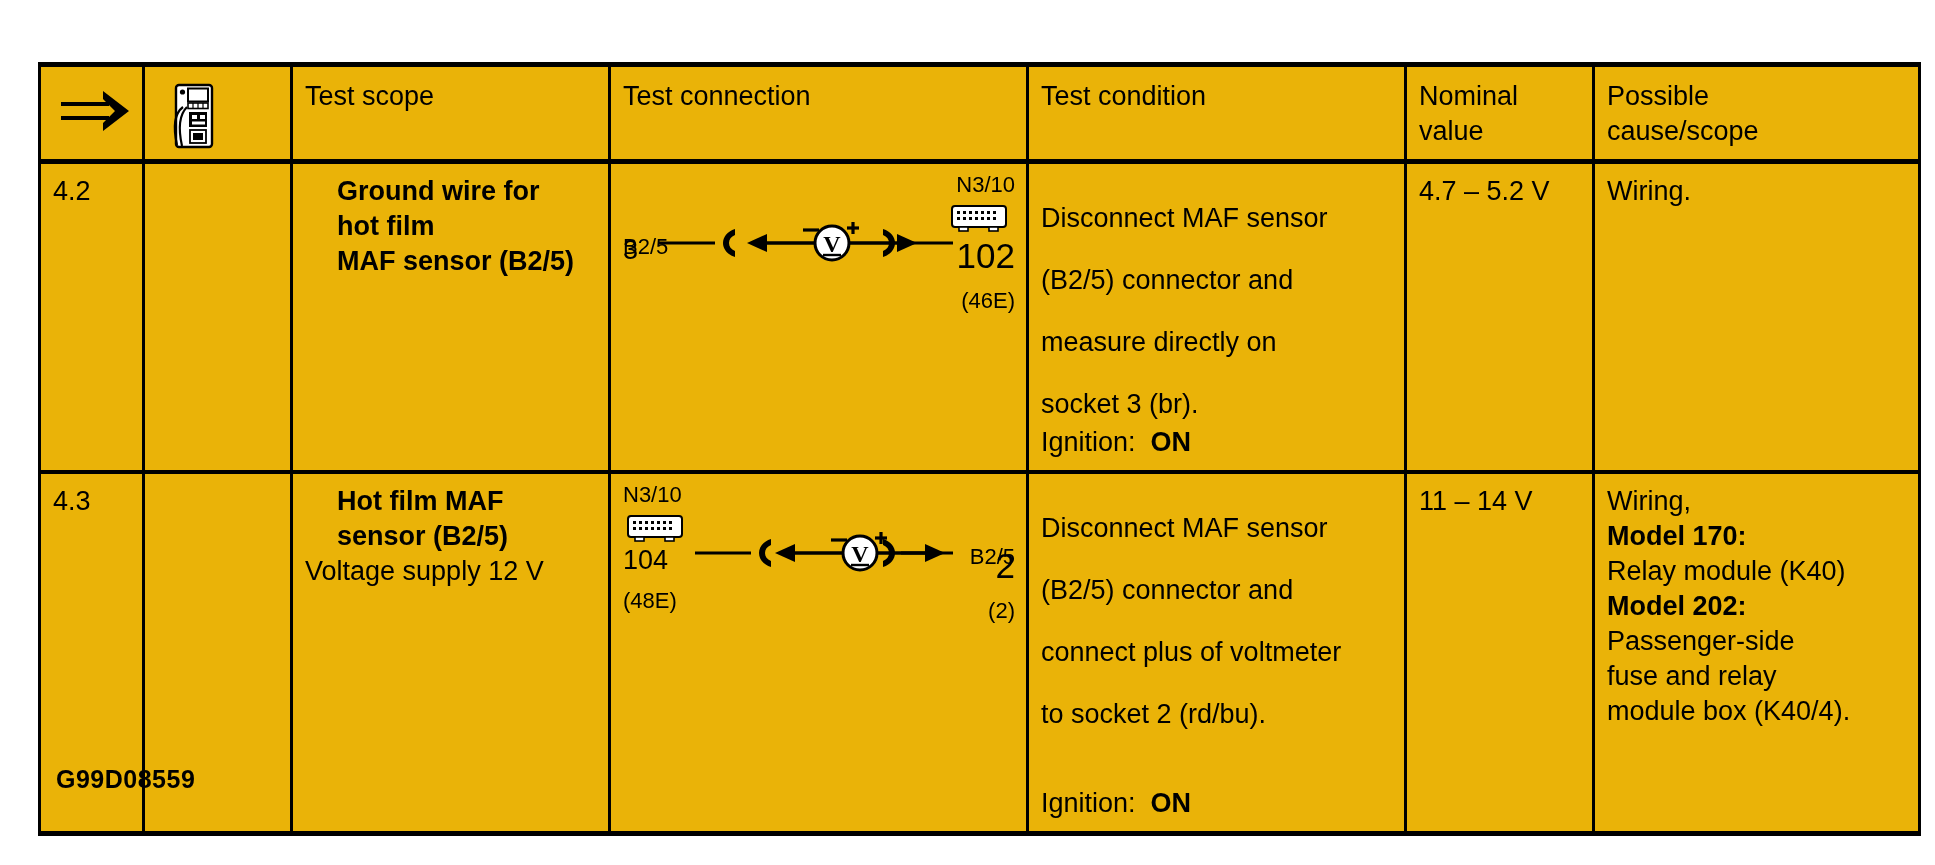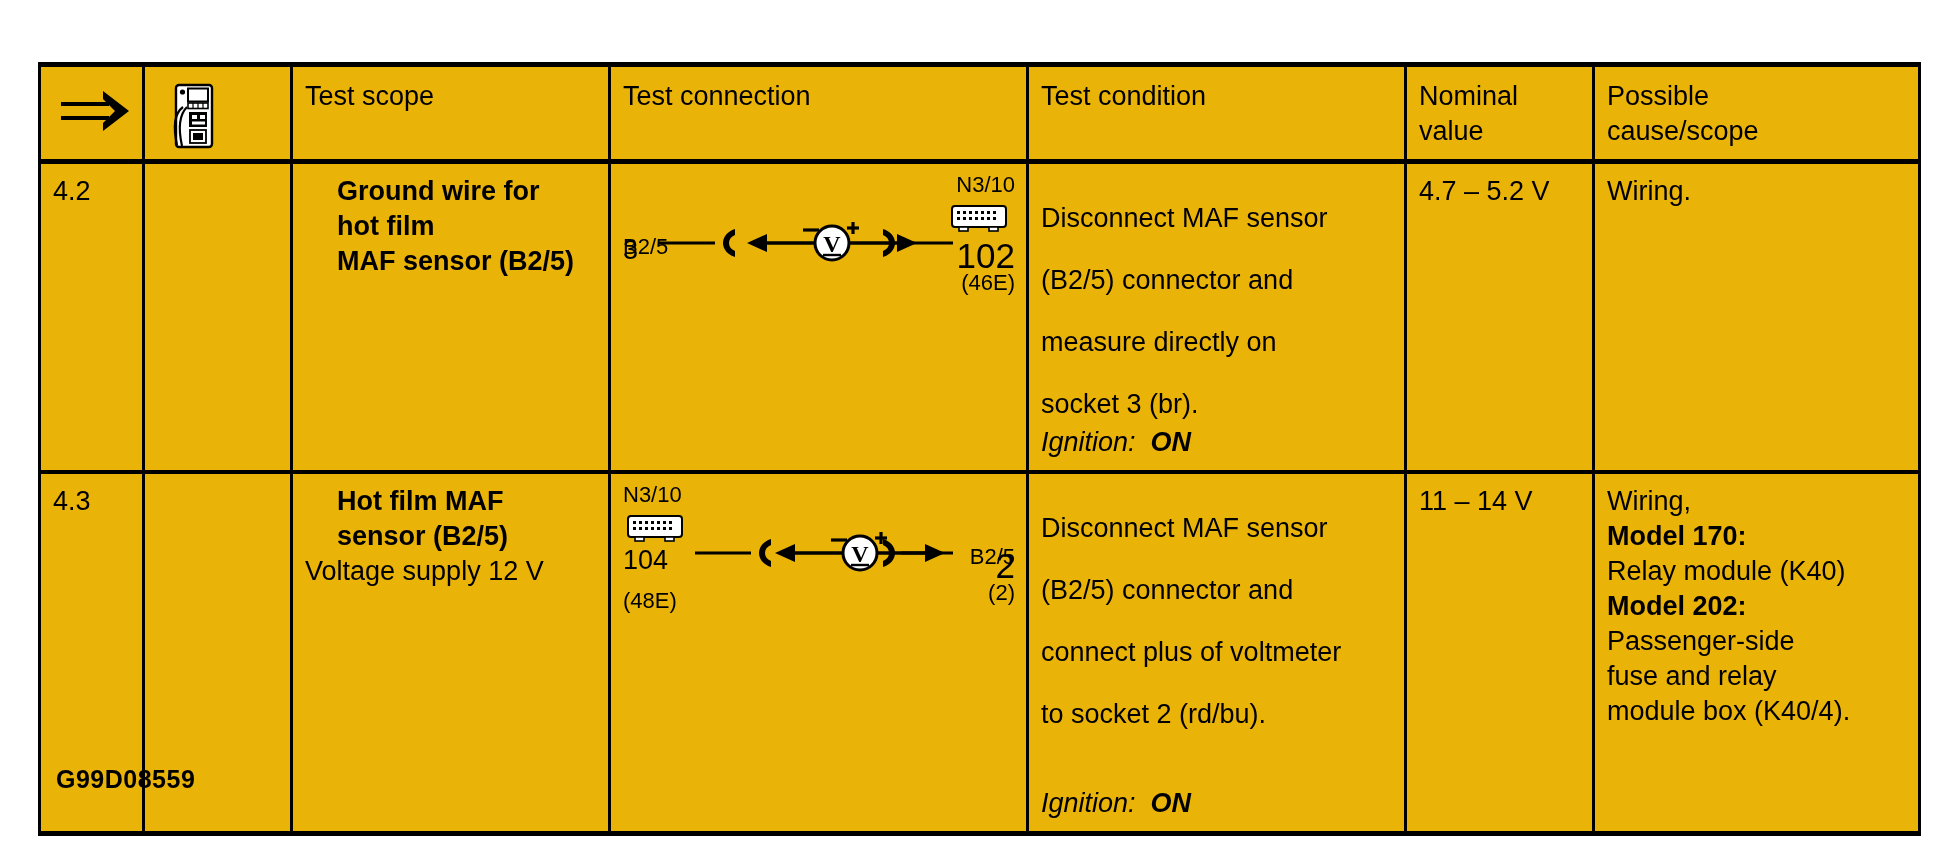--- a/index.html
+++ b/index.html
@@ -66,36 +66,36 @@
   
   .conn-wrap { position: relative; width: 100%; height: 150px; font-size: 27px; }
   .conn-wrap.tall { height: 152px; }
 
   .lbl { position: absolute; white-space: nowrap; font-size: 22px; line-height: 1; }
   .lbl.tl { left: 0; top: 0; }
   .lbl.tr { right: 0; top: 0; text-align: right; }
   .lbl.ml { left: 0; top: 62px; }
   .lbl.mr { right: 0; top: 62px; text-align: right; }
   .lbl.bl { left: 0; top: 106px; }
-  .lbl.br { right: 0; top: 98px; text-align: center; }
+  .lbl.br { right: 0; top: 116px; text-align: center; }
 
   .plugicon { position: absolute; width: 60px; height: 30px; }
   .plugicon.right { right: 6px; top: 30px; }
   .plugicon.left  { left: 2px; top: 30px; }
 
   .meter-svg { position: absolute; left: 120px; top: 48px; width: 178px; height: 42px; }
   .pin-left-svg  { position: absolute; left: 34px;  top: 52px; width: 86px; height: 34px; }
   .pin-right-svg { position: absolute; right: 58px; top: 52px; width: 78px; height: 34px; }
 
   
   .pin-num-l { position: absolute; left: 0; top: 59px; font-size: 27px; }
   .pin-num-r { position: absolute; right: 0; top: 59px; font-size: 35px; }
 
   .cond-line { display: block; margin-top: 27px; }
-  .ign-row { display:block; margin-top: 2px; font-style: italic; }
+  .ign-row { display:block; margin-top: 2px; }
   .ign-gap { display:block; height: 52px; }
 
   .cause-line { display:block; }
 
   .caption {
     position: absolute;
     left: 56px; top: 765px;
     font-size: 25px;
     letter-spacing: 0.5px;
     font-family: "Liberation Sans", sans-serif;

